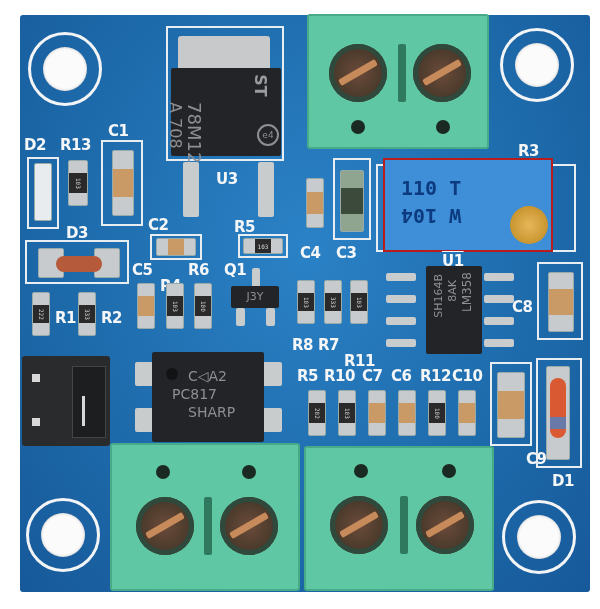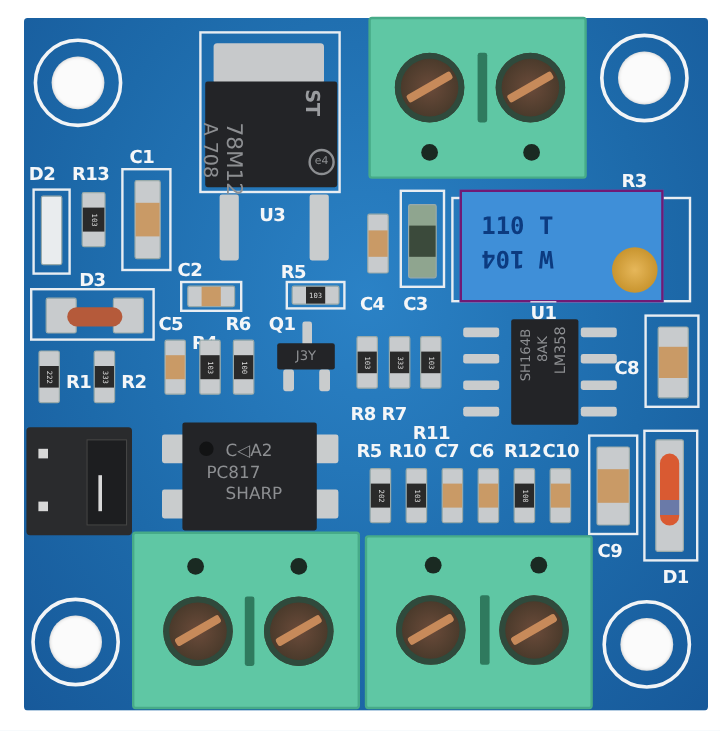--- a/index.html
+++ b/index.html
@@ -17,21 +17,21 @@
              display:flex;align-items:center;justify-content:center;font-family:"DejaVu Sans Mono",monospace;writing-mode:vertical-rl;}
   .cap .body{background:#c99a66;color:transparent;}
   .ic{position:absolute;background:#232427;color:#8d8f92;box-sizing:border-box;border-radius:2px;}
   .pin{position:absolute;background:#c9cccd;border-radius:2px;}
   .term{position:absolute;background:#5fc7a4;box-sizing:border-box;border:2px solid #47ab88;border-radius:3px;}
   .screw{position:absolute;width:58px;height:58px;border-radius:50%;background:radial-gradient(circle,#6b4b3a 0%,#4a3a2b 60%,#263b2f 100%);
          box-shadow:inset 0 0 0 5px #2f4a3c;}
   .screw::after{content:"";position:absolute;left:8px;right:8px;top:25px;height:7px;background:#c78a5a;transform:rotate(-30deg);border-radius:2px;}
   .slot{position:absolute;width:8px;background:#2f7a5e;border-radius:2px;}
   .dot{position:absolute;width:14px;height:14px;border-radius:50%;background:#1a2a22;}
-  .pot{position:absolute;background:#3f8fd8;box-sizing:border-box;border:2px solid #701a75;text-align:center;}
+  .pot{position:absolute;background:#3f8fd8;box-sizing:border-box;border:2px solid #b91c1c;text-align:center;}
   .pot .txt{position:absolute;color:#0c3b80;font-family:"DejaVu Sans Mono",monospace;font-size:20px;font-weight:bold;line-height:1;}
   .brass{position:absolute;width:38px;height:38px;border-radius:50%;background:radial-gradient(circle,#e6b75a 0%,#c9952f 70%,#a87a1f 100%);}
   .diode{position:absolute;background:#b55a3a;border-radius:8px;}
 </style>
 </head>
 <body>
 
 <div class="pcb"></div>
 
 <div class="mount" style="left:28px;top:32px">
@@ -217,21 +217,21 @@
     <div class="body">100</div>
   </div>
 <div class="smd cap" style="left:458px;top:390px;width:18px;height:46px">
     <div class="body"></div>
   </div>
 
 <div class="outline" style="left:490px;top:362px;width:42px;height:84px"></div>
 <div class="smd cap" style="left:497px;top:372px;width:28px;height:66px">
     <div class="body"></div>
   </div>
-<div class="silk abs" style="left:498px;top:452px">C9</div>
+<div class="silk abs" style="left:526px;top:452px">C9</div>
 <div class="outline" style="left:536px;top:358px;width:46px;height:110px"></div>
 <div class="smd" style="left:546px;top:366px;width:24px;height:94px"></div>
 <div class="diode" style="left:550px;top:378px;width:16px;height:60px;background:linear-gradient(#d95a32 0%,#d95a32 65%,#6a7aa8 65%,#6a7aa8 85%,#d95a32 85%)"></div>
 <div class="silk abs" style="left:552px;top:474px">D1</div>
 
 <div class="term" style="left:110px;top:443px;width:190px;height:148px">
   <div class="dot" style="left:44px;top:20px"></div>
   <div class="dot" style="left:130px;top:20px"></div>
   <div class="screw" style="left:24px;top:52px"></div>
   <div class="screw" style="left:108px;top:52px"></div>

